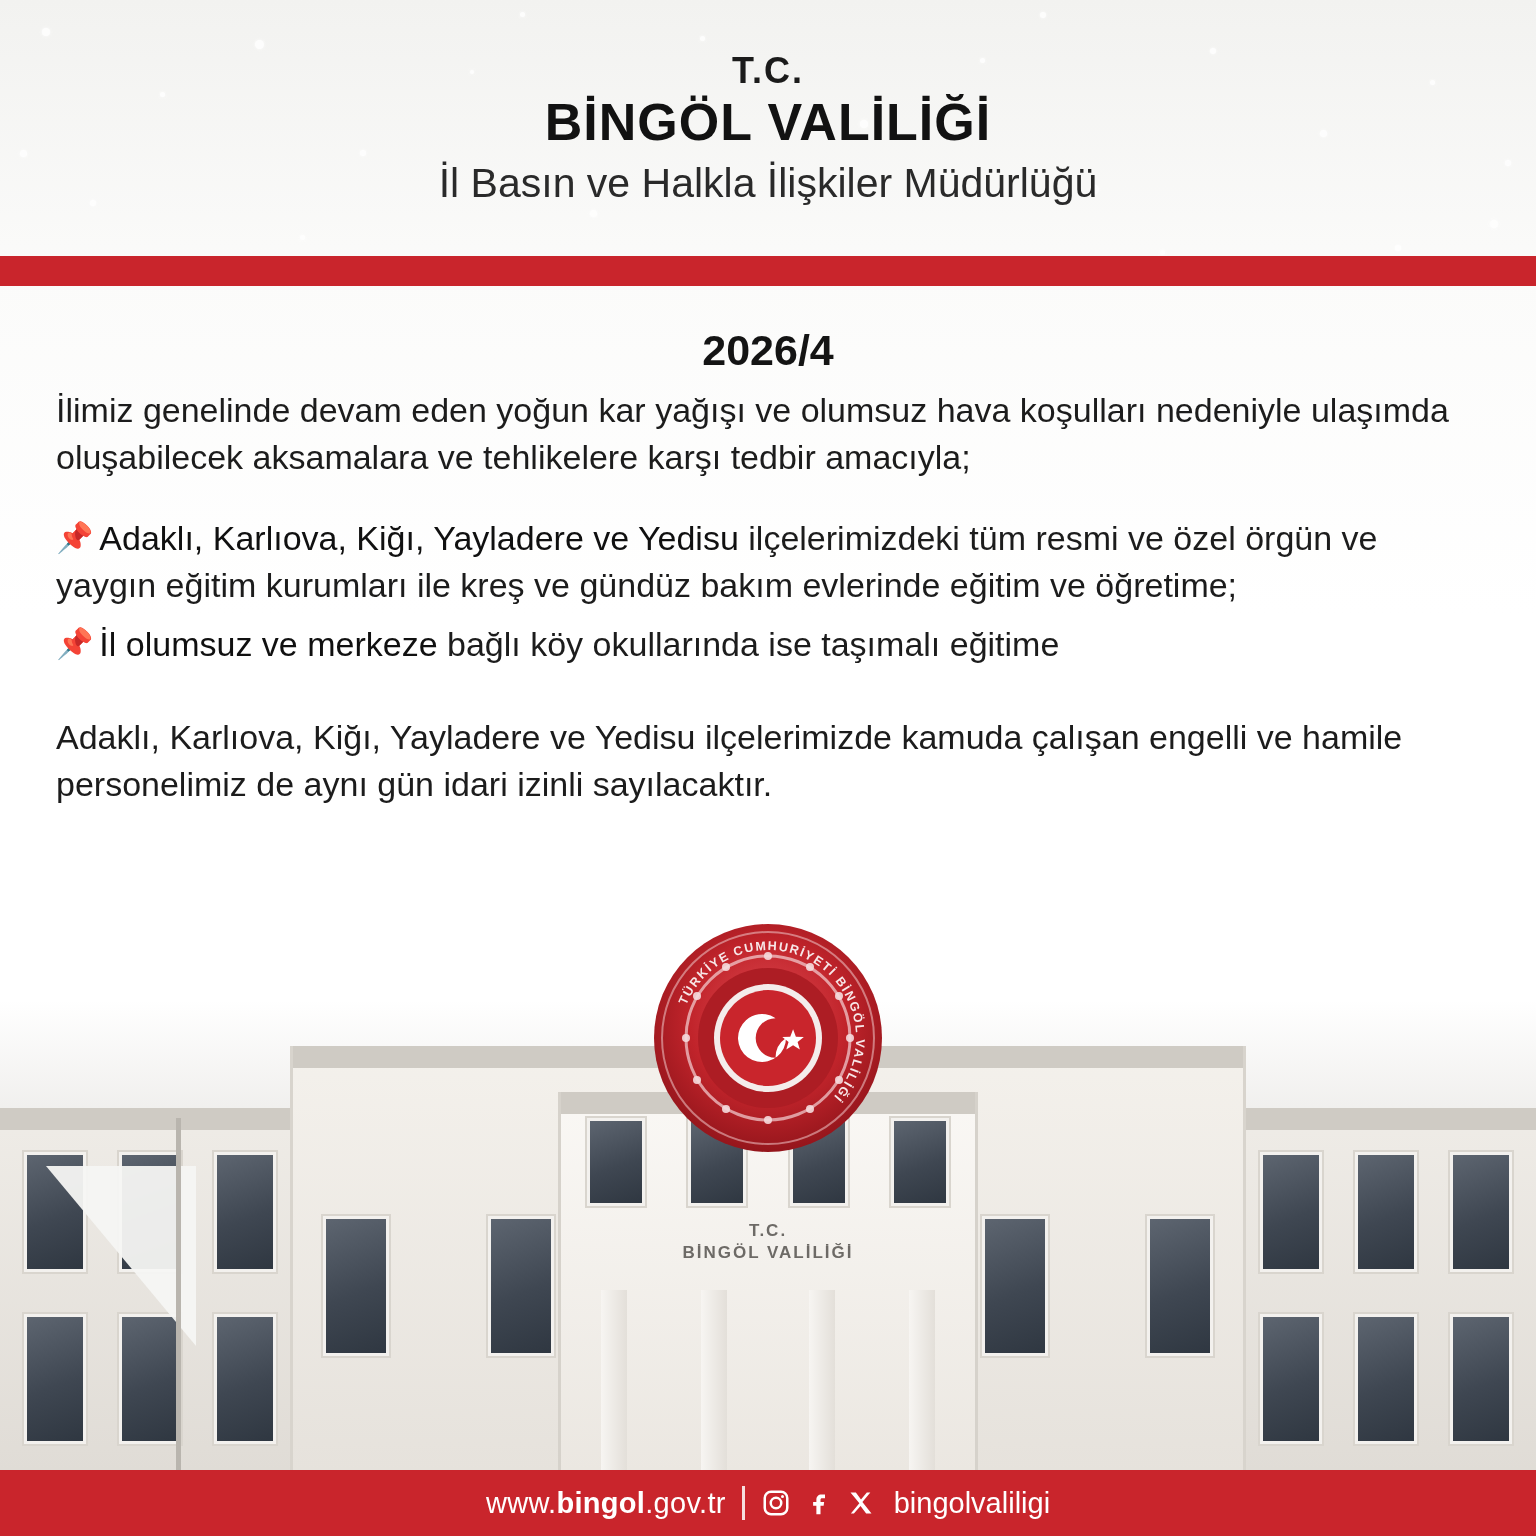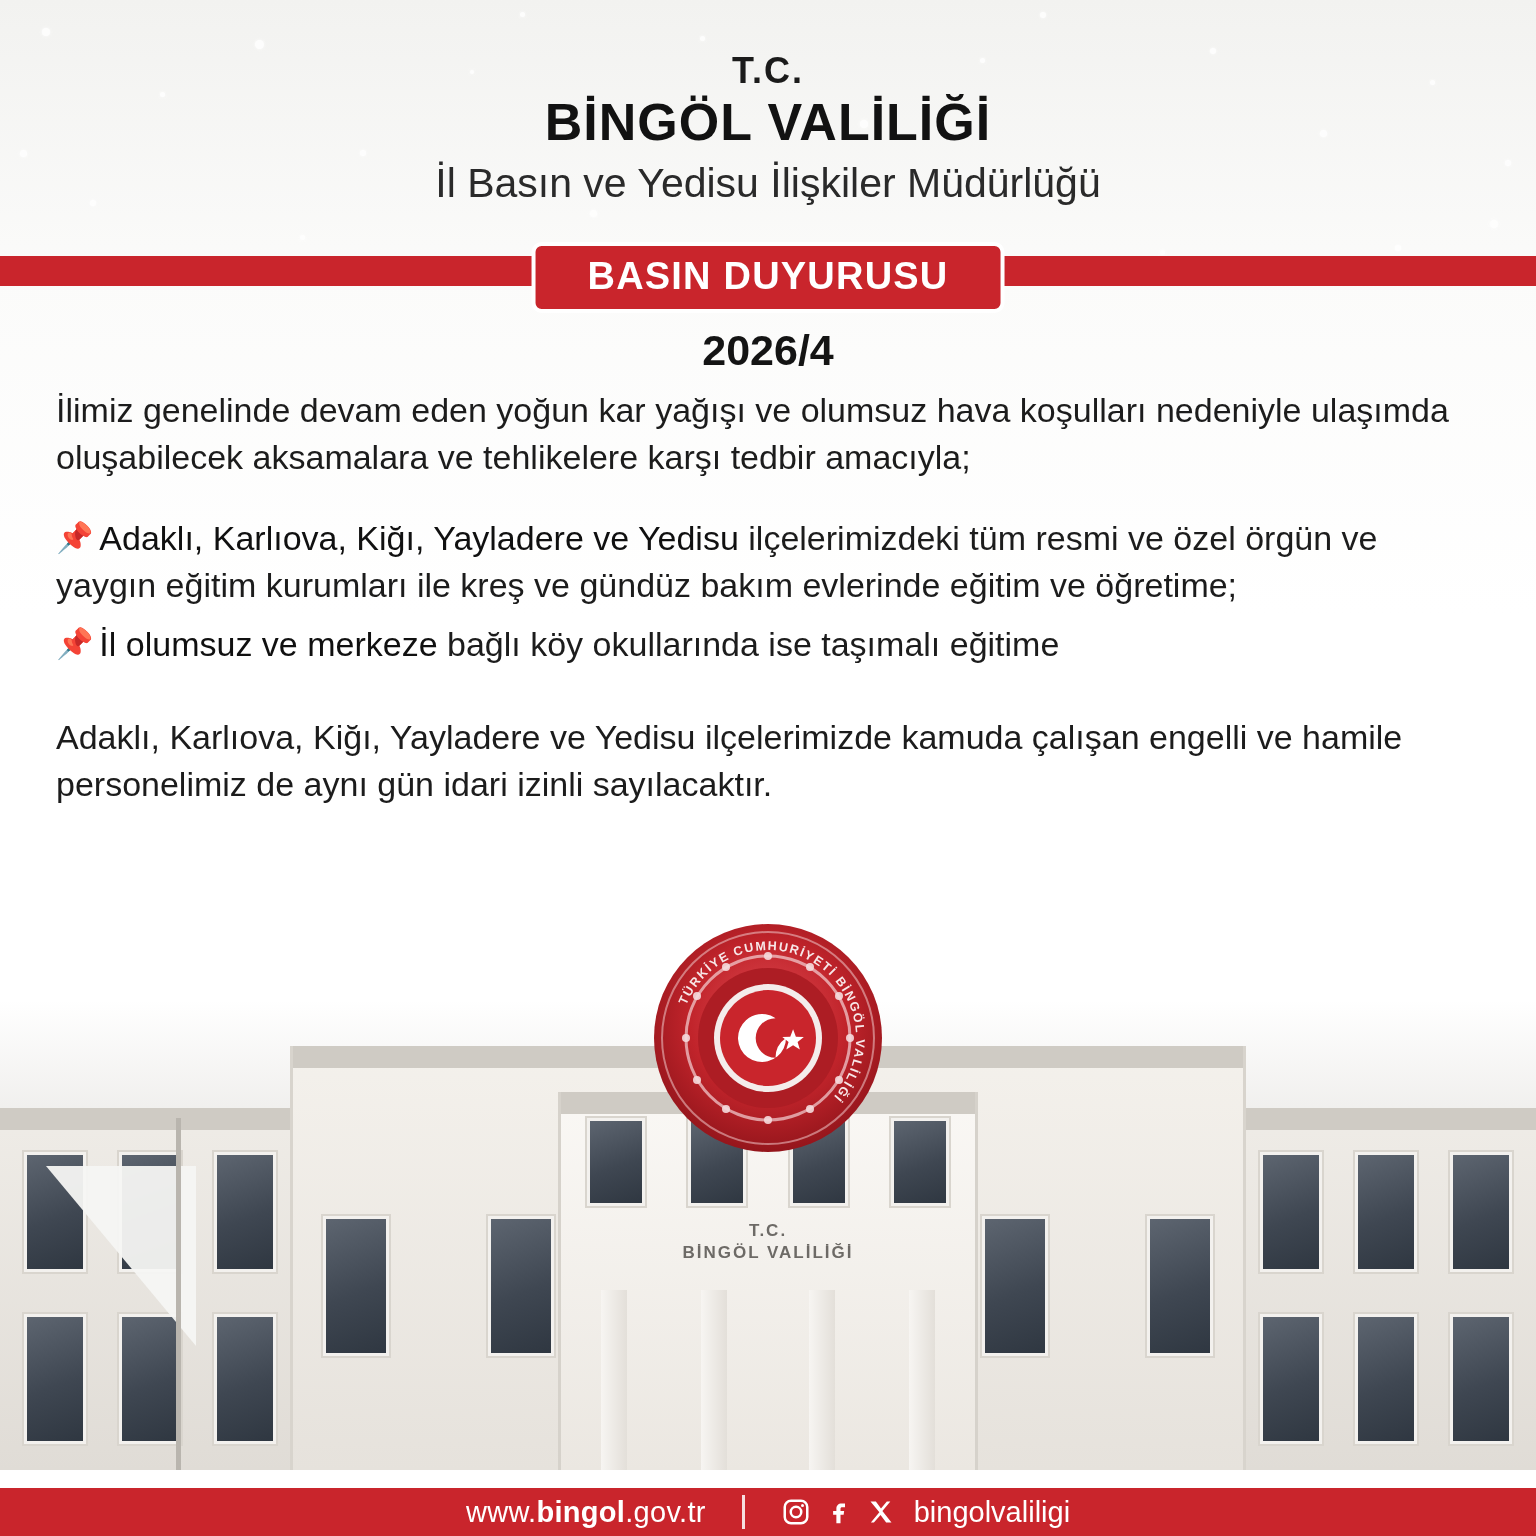--- a/index.html
+++ b/index.html
@@ -228,27 +228,27 @@
     bottom: 380px;
     width: 236px;
     height: 236px;
     z-index: 6;
   }
 
   
   .footer {
     position: absolute;
     left: 0; right: 0; bottom: 0;
-    height: 48px;
+    height: 66px;
     background: #c9252c;
     z-index: 7;
     display: flex;
     align-items: center;
     justify-content: center;
-    gap: 36px;
+    gap: 16px;
     color: #ffffff;
   }
   .site { font-size: 29px; letter-spacing: .3px; }
   .site .b { color: #ffffff; font-weight: 700; }
   .divider {
     width: 3px;
     height: 34px;
     background: rgba(255,255,255,.85);
   }
   .socials {
@@ -286,26 +286,25 @@
     <i style="left:1395px;top:245px; width:6px;  height:6px;"></i>
     <i style="left:520px; top:12px;  width:5px;  height:5px;"></i>
     <i style="left:1040px;top:12px;  width:6px;  height:6px;"></i>
     <i style="left:20px;  top:150px; width:7px;  height:7px;"></i>
     <i style="left:1505px;top:160px; width:6px;  height:6px;"></i>
   </div>
 
   <div class="header">
     <div class="tc">T.C.</div>
     <div class="org">BİNGÖL VALİLİĞİ</div>
-    <div class="sub">İl Basın ve Yedisu İlişkiler Müdürlüğü</div>
+    <div class="sub">İl Basın ve Halkla İlişkiler Müdürlüğü</div>
   </div>
 
   <div class="band-wrap">
     <div class="band-line"></div>
-    <div class="band-plate">BASIN DUYURUSU</div>
   </div>
 
   <div class="content">
     <div class="issue">2026/4</div>
 
     <p class="para">İlimiz genelinde devam eden yoğun kar yağışı ve olumsuz hava koşulları nedeniyle ulaşımda oluşabilecek aksamalara ve tehlikelere karşı tedbir amacıyla;</p>
 
     <p class="para gap">
       <span class="pin">📌</span><span class="b">Adaklı,  Karlıova,  Kiğı, Yayladere ve Yedisu</span><span> ilçelerimizdeki tüm resmi ve özel örgün ve yaygın eğitim kurumları ile kreş ve gündüz bakım evlerinde eğitim ve öğretime;</span>
     </p>

